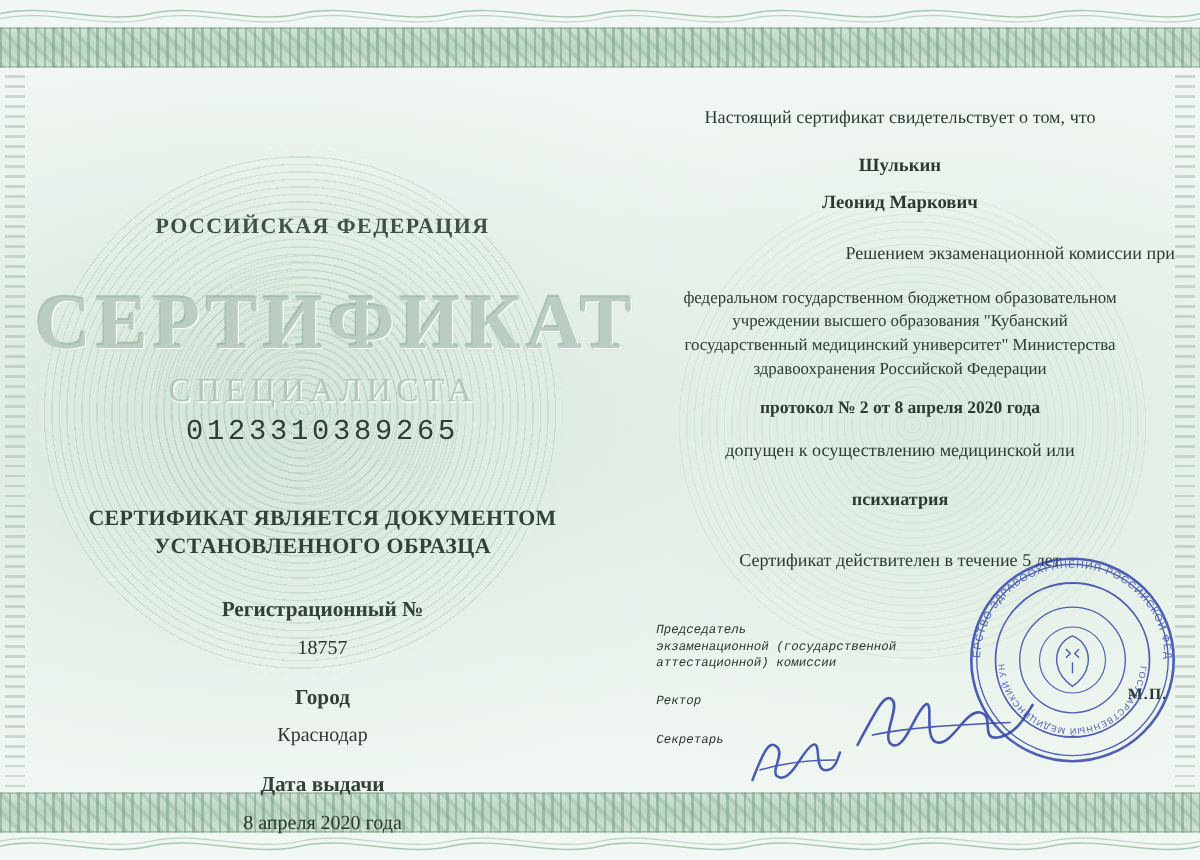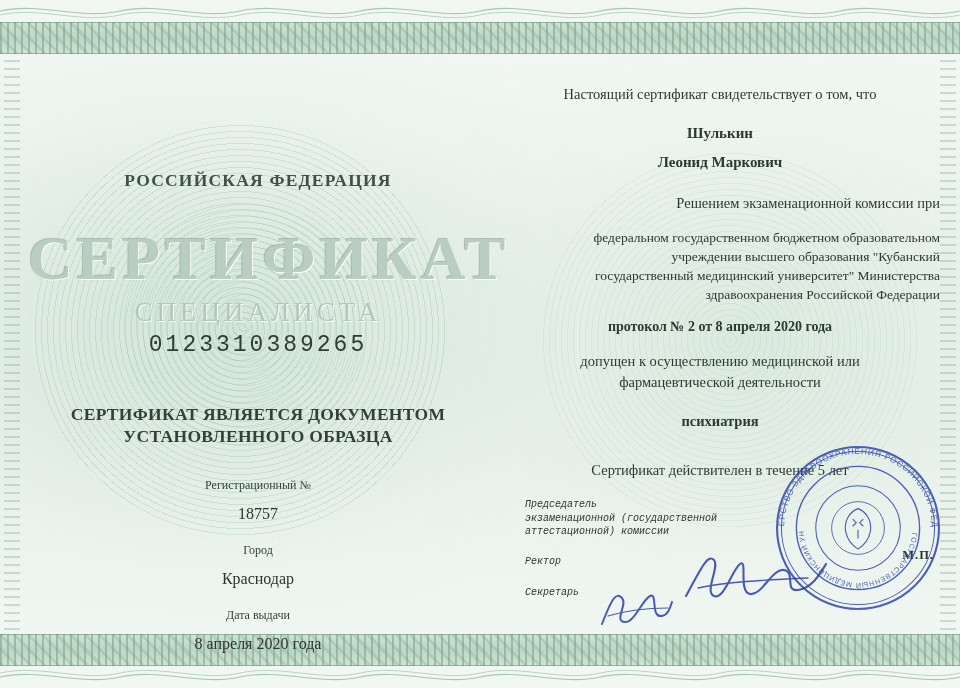--- a/index.html
+++ b/index.html
@@ -143,23 +143,24 @@
   }
   .doc-statement {
     font-size: 17.5px;
     font-weight: bold;
     line-height: 1.25;
     color: #324137;
     letter-spacing: 0.3px;
     margin-bottom: 30px;
   }
   .field-label {
-    font-size: 12px;
+    font-size: 17px;
     color: #324137;
     margin-bottom: 12px;
+    font-weight: bold;
   }
   .field-value {
     font-size: 16px;
     color: #2b372f;
     margin-bottom: 20px;
   }
 
   
   .right-col {
     position: absolute;
@@ -185,21 +186,21 @@
     text-align: center;
     margin-bottom: 24px;
   }
   .decision {
     font-size: 14.5px;
     text-align: right;
     margin-bottom: 16px;
   }
   .org {
     font-size: 13.5px;
-    text-align: right;
+    text-align: center;
     line-height: 1.42;
     margin-bottom: 14px;
   }
   .protocol {
     font-size: 14px;
     text-align: center;
     margin-bottom: 16px;
     font-weight: bold;
   }
   .admitted {
@@ -314,21 +315,20 @@
     <div class="decision">Решением экзаменационной комиссии при</div>
     <div class="org">
       <div>федеральном государственном бюджетном образовательном</div>
       <div>учреждении высшего образования "Кубанский</div>
       <div>государственный медицинский университет" Министерства</div>
       <div>здравоохранения Российской Федерации</div>
     </div>
     <div class="protocol">протокол № 2 от 8 апреля 2020 года</div>
     <div class="admitted">
       <div>допущен к осуществлению медицинской или</div>
-      <div>фармацевтической деятельности</div>
     </div>
     <div class="speciality">психиатрия</div>
     <div class="validity">Сертификат действителен в течение 5 лет</div>
   </div>
 
   <div class="sign-block">
     <div class="role-multi">
       <div>Председатель</div>
       <div>экзаменационной (государственной</div>
       <div>аттестационной) комиссии</div>

